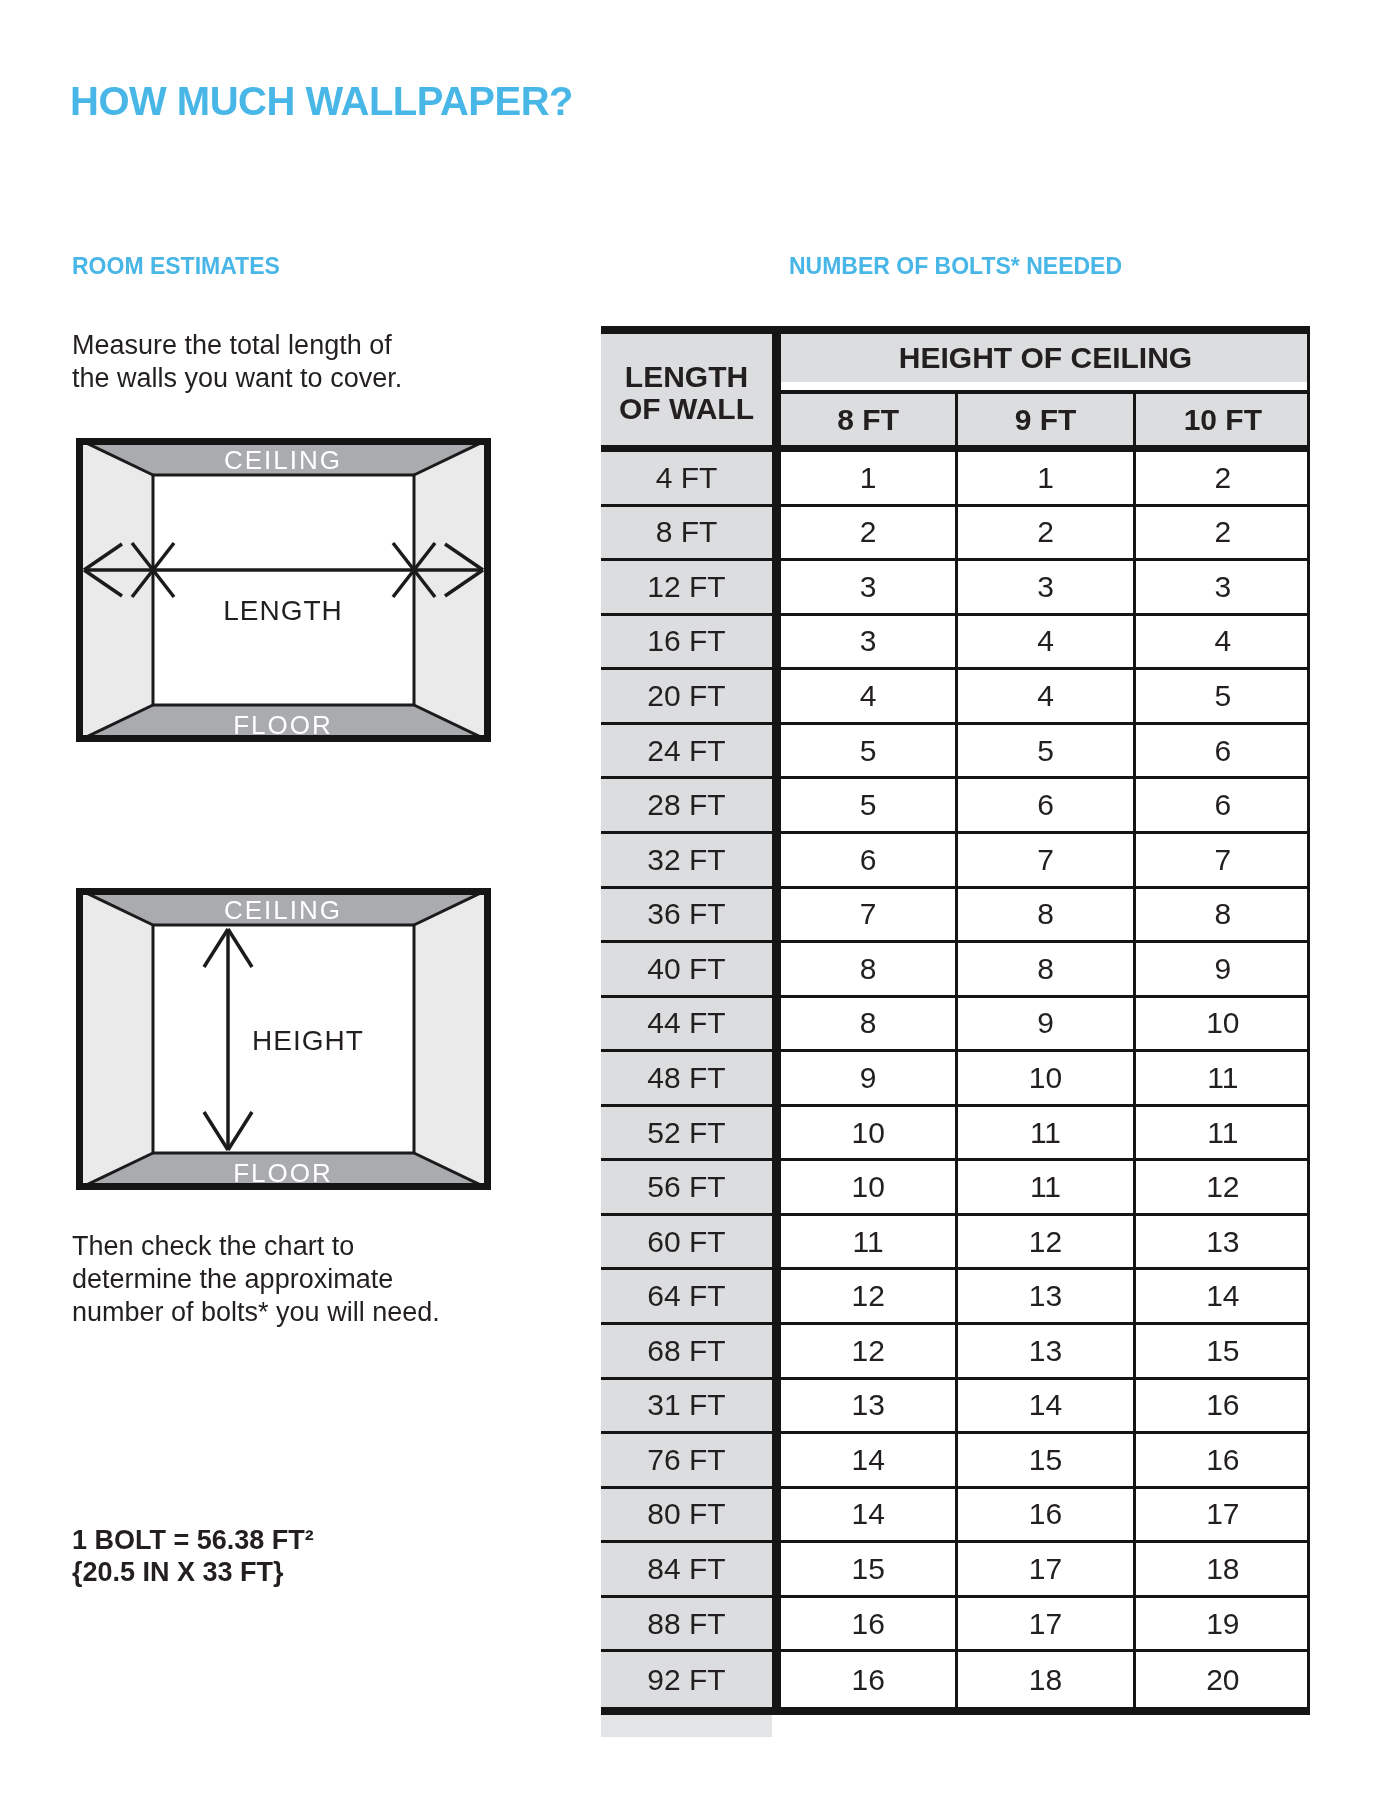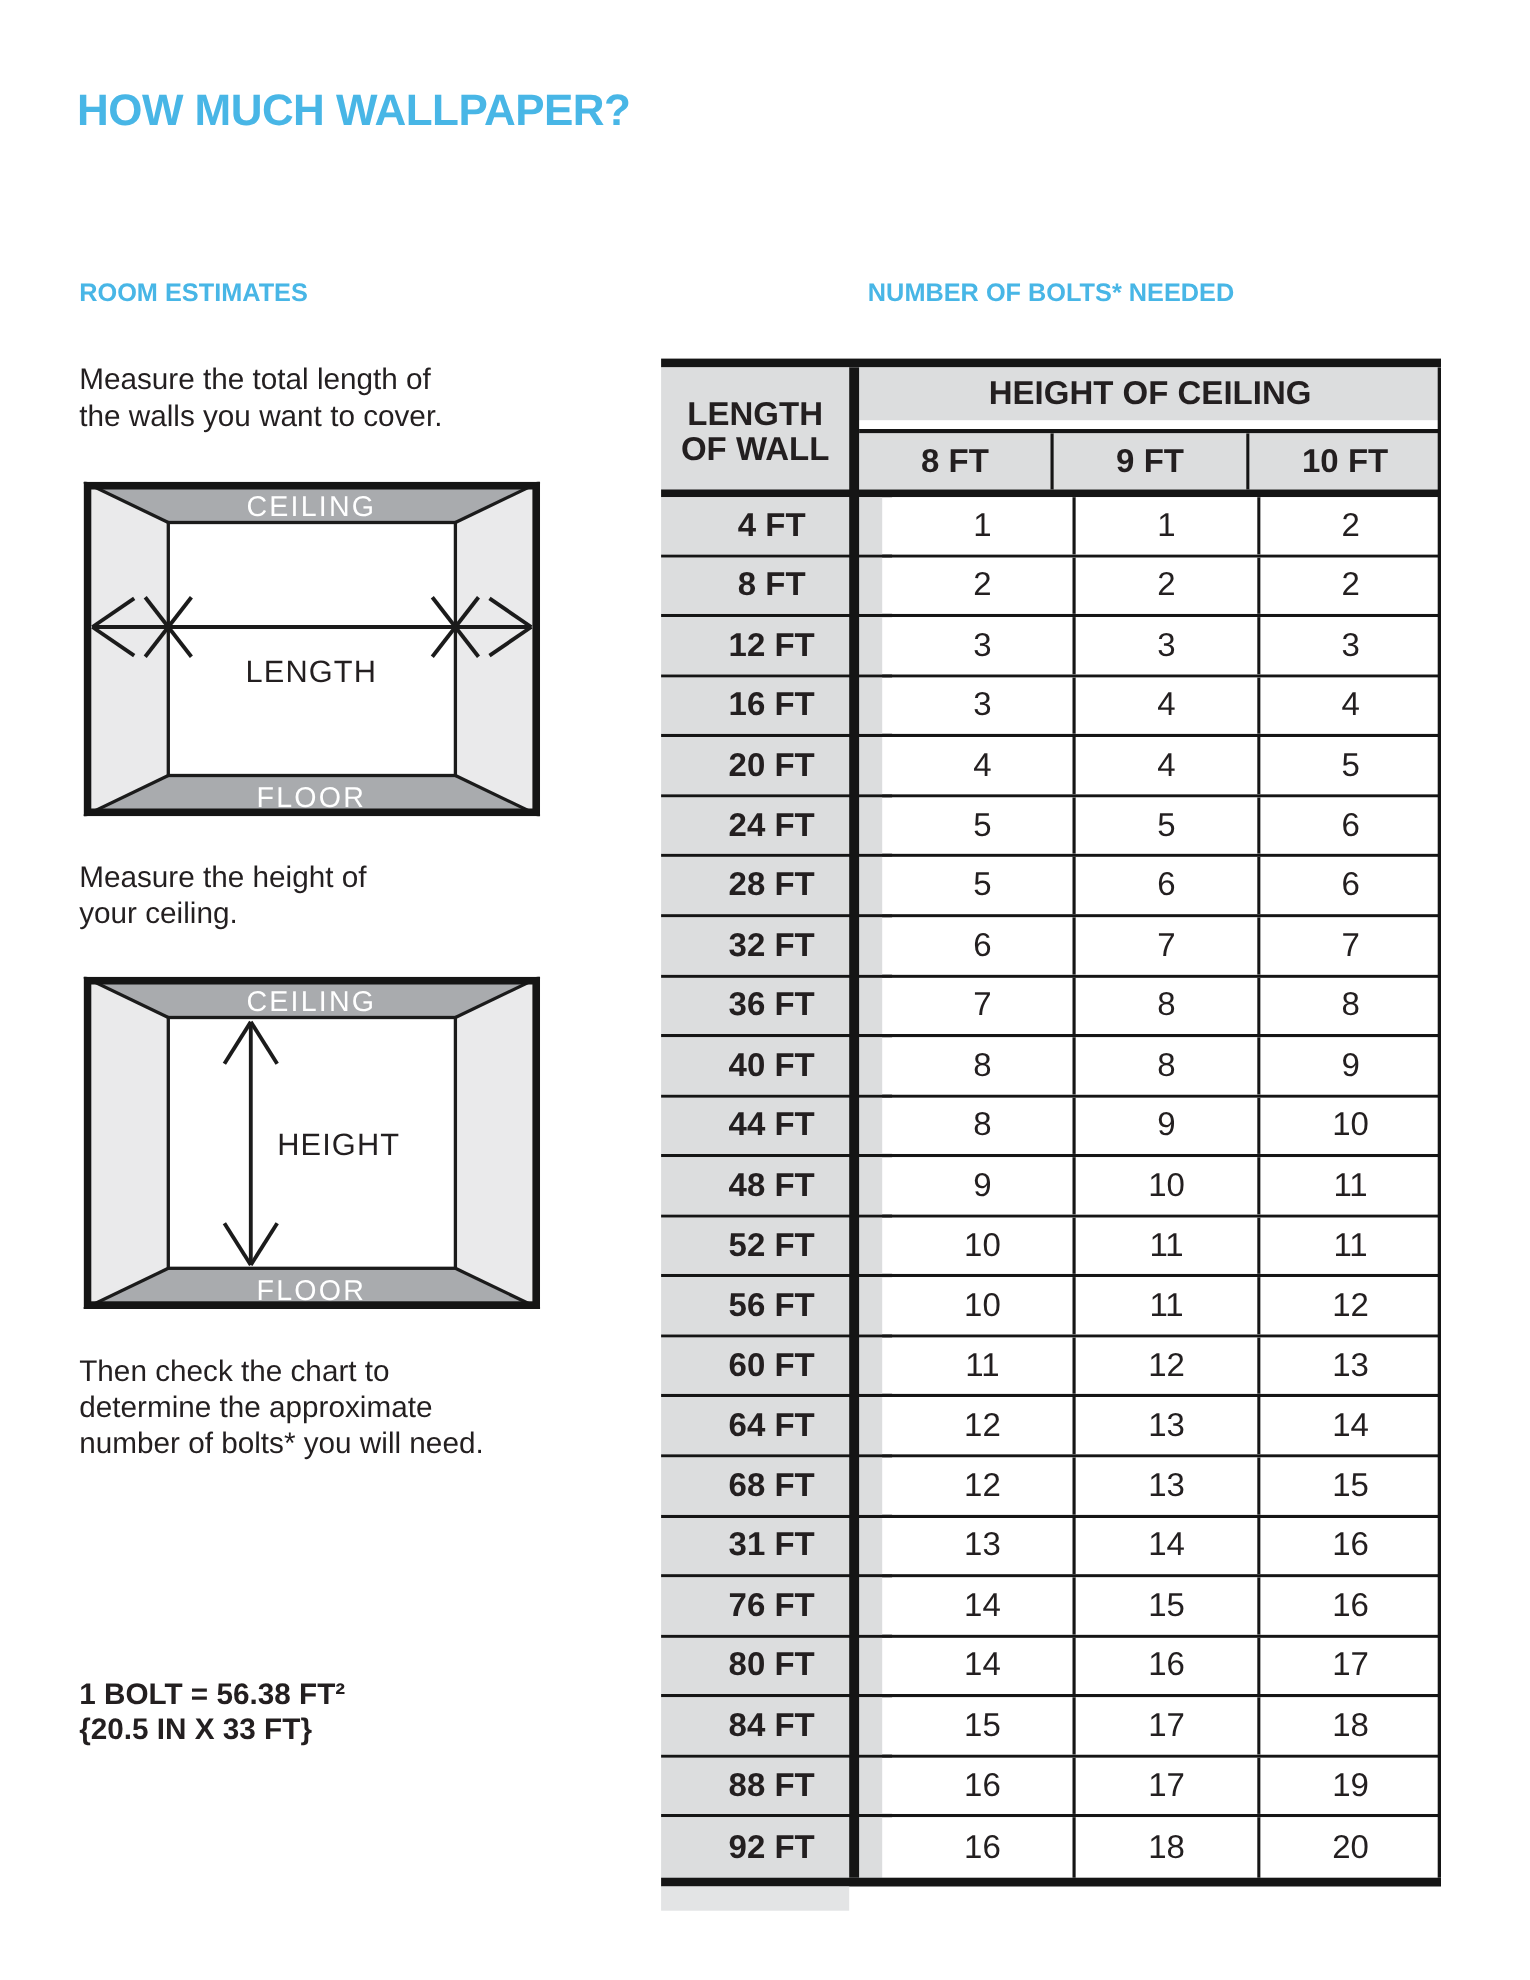--- a/index.html
+++ b/index.html
@@ -42,22 +42,22 @@
            font-size:30px;font-weight:bold;}
   #t-line1{left:180px;top:64px;width:529px;height:4px;}
   #t-sub{left:180px;top:68px;width:529px;height:51px;display:flex;}
   #t-sub .subcell{flex:1;display:flex;align-items:center;justify-content:center;
                   font-size:30px;font-weight:bold;background:#dcddde;border-right:3px solid #151515;box-sizing:border-box;}
   #t-sub .subcell:last-child{border-right:none;}
   #t-line2{left:0;top:119px;width:709px;height:7px;}
   #t-rows{left:0;top:126px;width:709px;height:1255px;}
   .trow{display:flex;height:54.565px;box-sizing:border-box;border-bottom:3px solid #151515;}
   .trow:last-child{border-bottom:none;}
-  .tlabel{width:201px;background:#dcddde;display:flex;align-items:center;justify-content:center;
-          font-size:30px;font-weight:bold;}
+  .tlabel{width:171px;background:#dcddde;display:flex;align-items:center;justify-content:center;
+          font-size:30px;font-weight:normal;}
   .tcells{flex:1;display:flex;margin-left:9px;}
   .tcell{flex:1;display:flex;align-items:center;justify-content:center;font-size:30px;background:#ffffff;
          border-right:3px solid #151515;box-sizing:border-box;}
   .tcell:last-child{border-right:none;}
   #t-divider{left:171px;top:8px;width:9px;height:1373px;z-index:5;}
   #t-rightedge{left:706px;top:8px;width:3px;height:1373px;z-index:5;}
   #t-bottom{left:0;top:1381px;width:709px;height:8px;}
   #t-tab{left:0;top:1389px;width:171px;height:22px;background:#e3e4e5;}
 </style>
 </head>
@@ -95,22 +95,20 @@
         <line x1="56" y1="159" x2="98" y2="105"></line>
         <line x1="317" y1="105" x2="359" y2="159"></line>
         <line x1="317" y1="159" x2="359" y2="105"></line>
       </g>
       <text class="room-label" x="207" y="31" text-anchor="middle">CEILING</text>
       <text class="room-label" x="207" y="296" text-anchor="middle">FLOOR</text>
       <text class="measure-label" x="207" y="182" text-anchor="middle">LENGTH</text>
     </svg>
   </div>
 
-  <div class="abs para" id="para2">Measure the height of
-your ceiling.</div>
 
   <div class="abs diagram" id="diagram-height">
     <svg width="415" height="302" viewBox="0 0 415 302">
       <polygon points="0,0 415,0 338,37 77,37" fill="#a9abae"></polygon>
       <polygon points="0,302 415,302 338,265 77,265" fill="#a9abae"></polygon>
       <polygon points="0,0 77,37 77,265 0,302" fill="#eaeaeb"></polygon>
       <polygon points="415,0 338,37 338,265 415,302" fill="#eaeaeb"></polygon>
       <rect x="77" y="37" width="261" height="228" fill="#ffffff" stroke="#1b1b1b" stroke-width="3"></rect>
       <line x1="0" y1="0" x2="77" y2="37" stroke="#1b1b1b" stroke-width="3"></line>
       <line x1="415" y1="0" x2="338" y2="37" stroke="#1b1b1b" stroke-width="3"></line>

